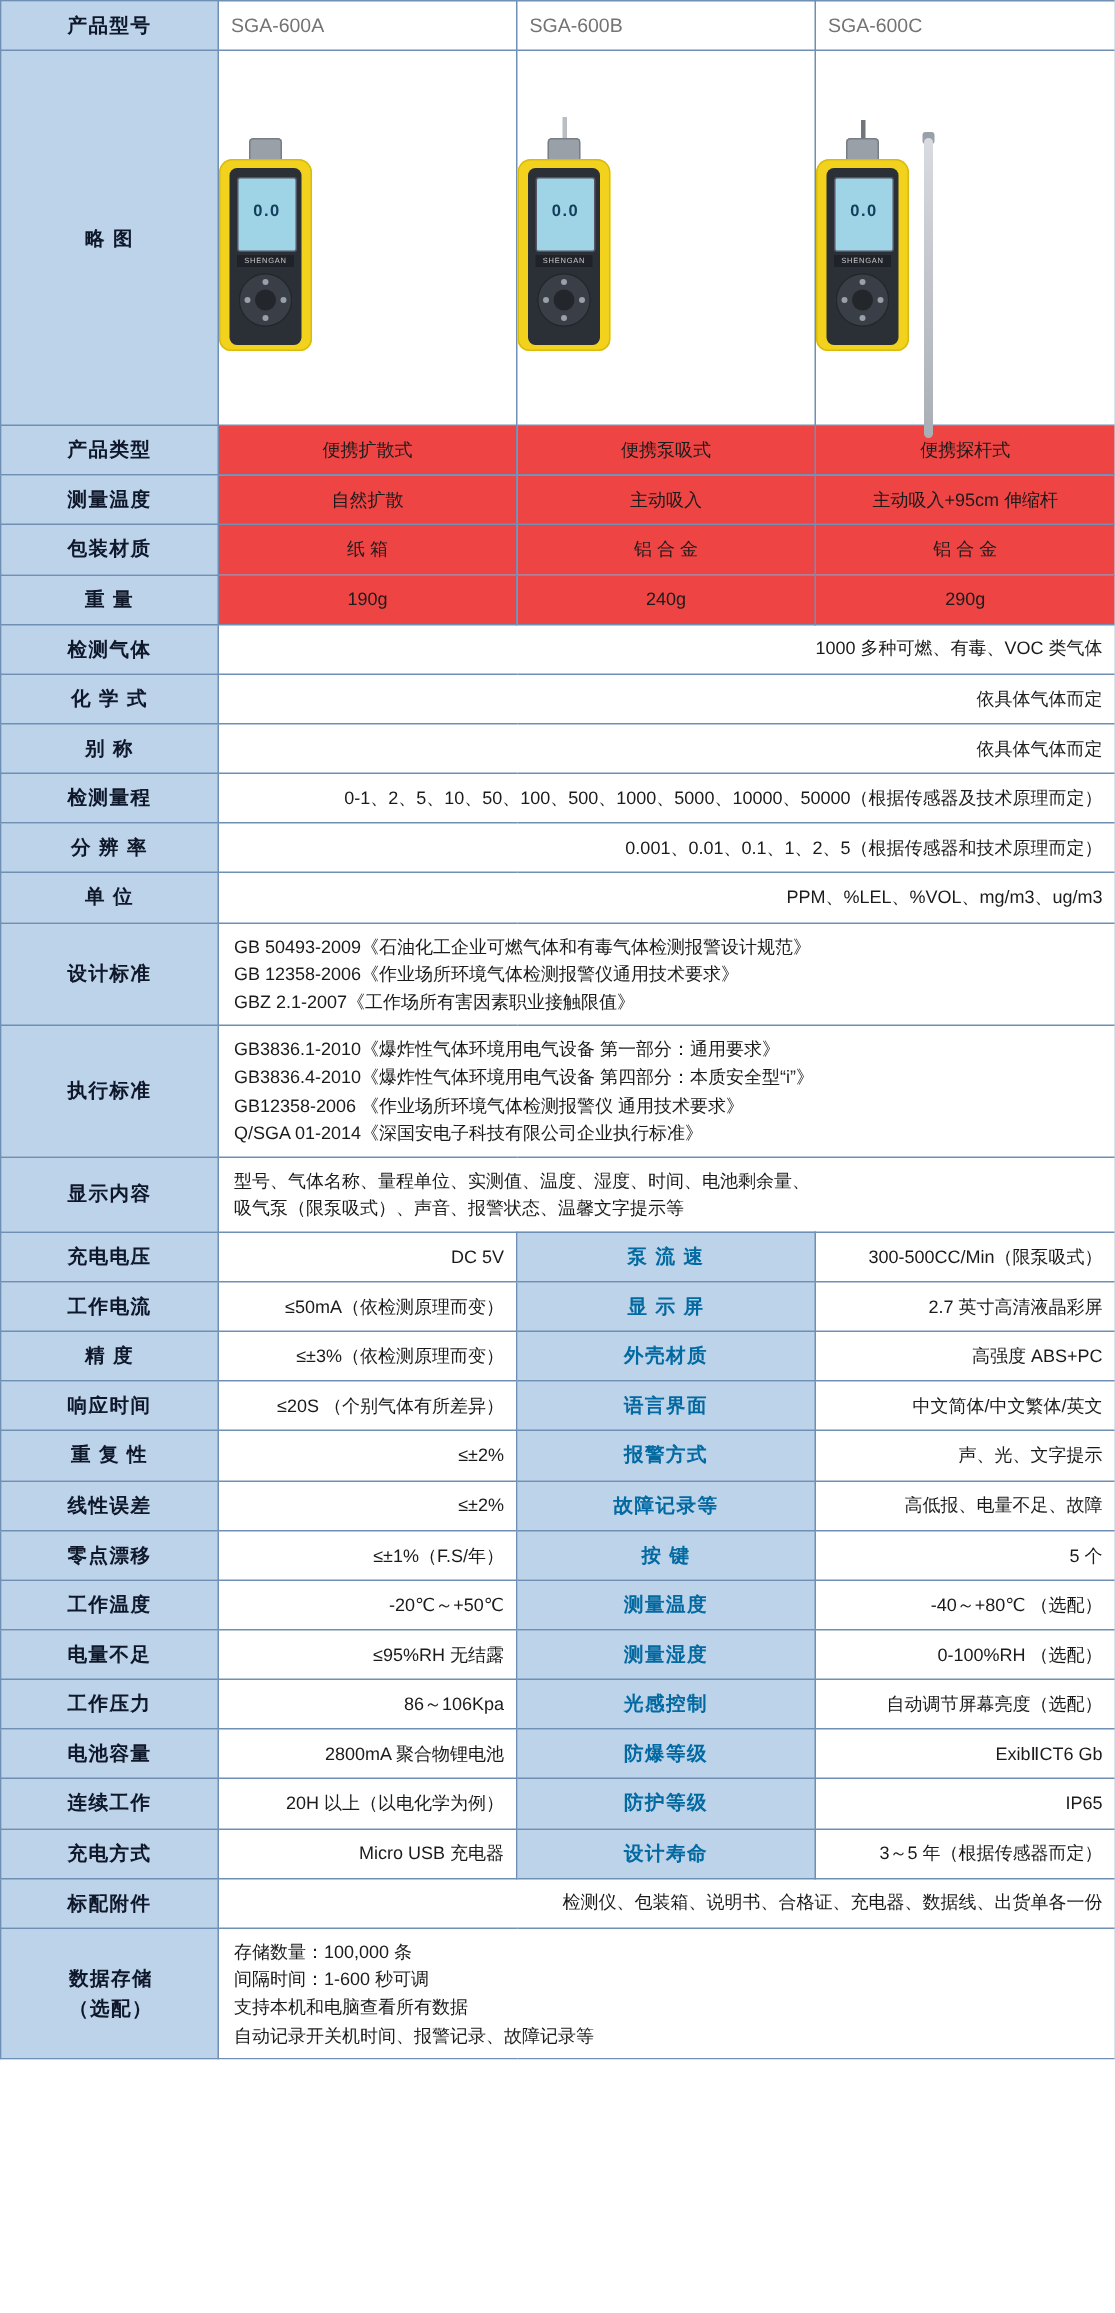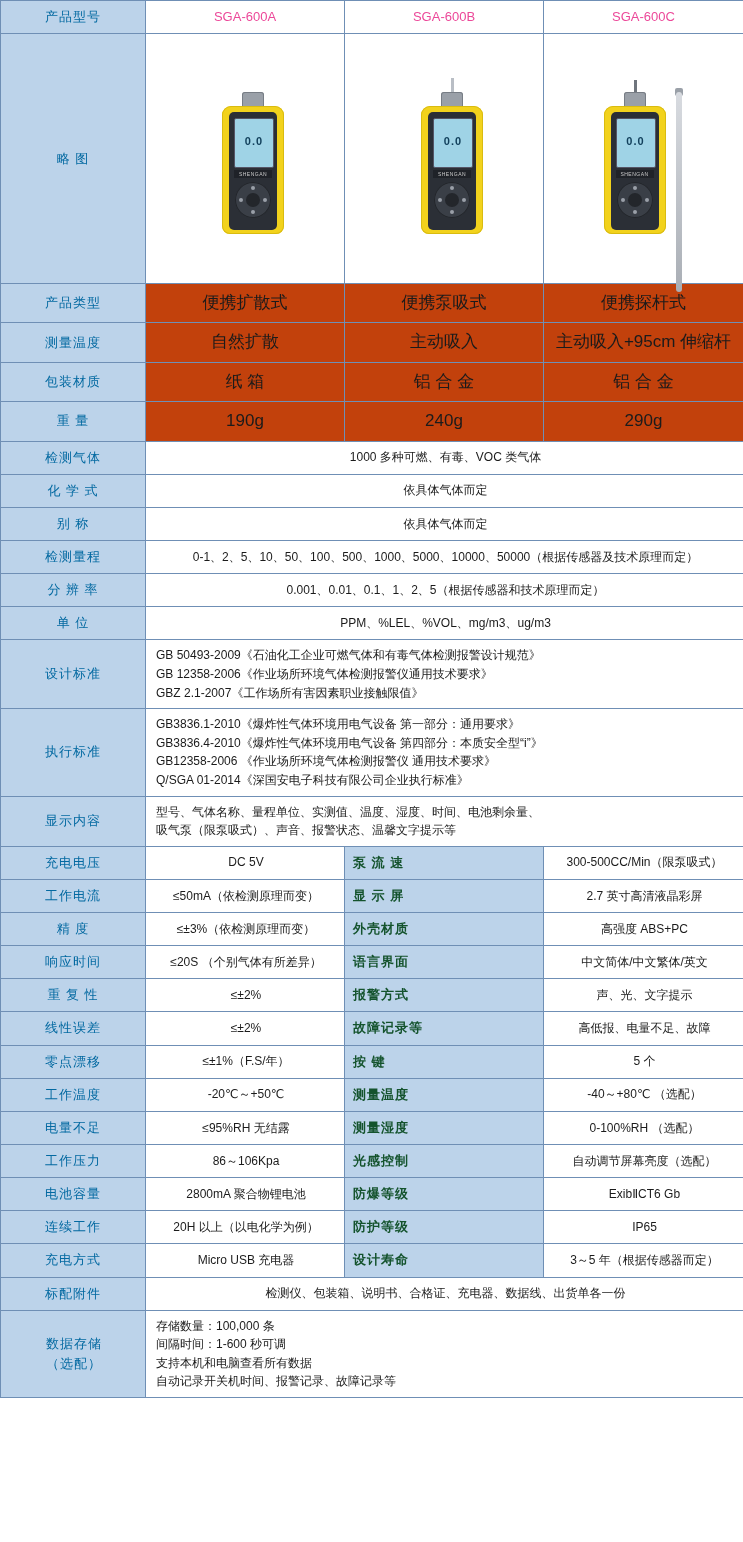--- a/index.html
+++ b/index.html
@@ -16,44 +16,43 @@
   td{
     border:1px solid #6f8fb5;
     padding:6px 8px;
     vertical-align:middle;
     line-height:1.55;
     word-break:break-all;
   }
   .lbl{
     background:#bcd3ea;
     text-align:center;
-    font-weight:normal;
+    font-weight:bold;
+    color:#0f172a;
+    letter-spacing:1px;
+    font-size:13px;
+  }
+  .lbl2{
+    background:#bcd3ea;
+    text-align:center;
+    font-weight:bold;
     color:#0369a1;
     letter-spacing:1px;
     font-size:13px;
   }
-  .lbl2{
-    background:#bcd3ea;
-    text-align:left;
-    font-weight:bold;
-    color:#14532d;
-    letter-spacing:1px;
-    font-size:13px;
-  }
-  .val{background:#c2410c;text-align:center;font-size:17px;}
-  .val-l{background:#ffffff;text-align:center;font-size:12px;padding-left:10px;}
+  .val{background:#ef4444;text-align:center;font-size:12px;}
+  .val-l{background:#ffffff;text-align:right;font-size:12px;padding-left:10px;}
   .hdr{
     background:#ffffff;
-    text-align:center;
     font-size:13px;
-    color:#ec4899;
+    color:#737373;
   }
   .multi{white-space:pre-line;text-align:left;padding-left:10px;}
   .img-cell{background:#ffffff;height:200px;padding:0;text-align:center;vertical-align:middle;}
-  .dev-wrap{display:flex;align-items:center;justify-content:center;height:249px;padding-left:16px;}
+  .dev-wrap{display:flex;align-items:center;height:249px;}
 
   
   .device{position:relative;width:62px;height:150px;}
   .case{
     position:absolute;left:0;top:22px;width:62px;height:128px;
     background:#f2d21c;border-radius:9px 9px 8px 8px;
     box-shadow:inset 0 0 0 1px #d9bb10;
   }
   .inner{
     position:absolute;left:7px;top:28px;width:48px;height:118px;

